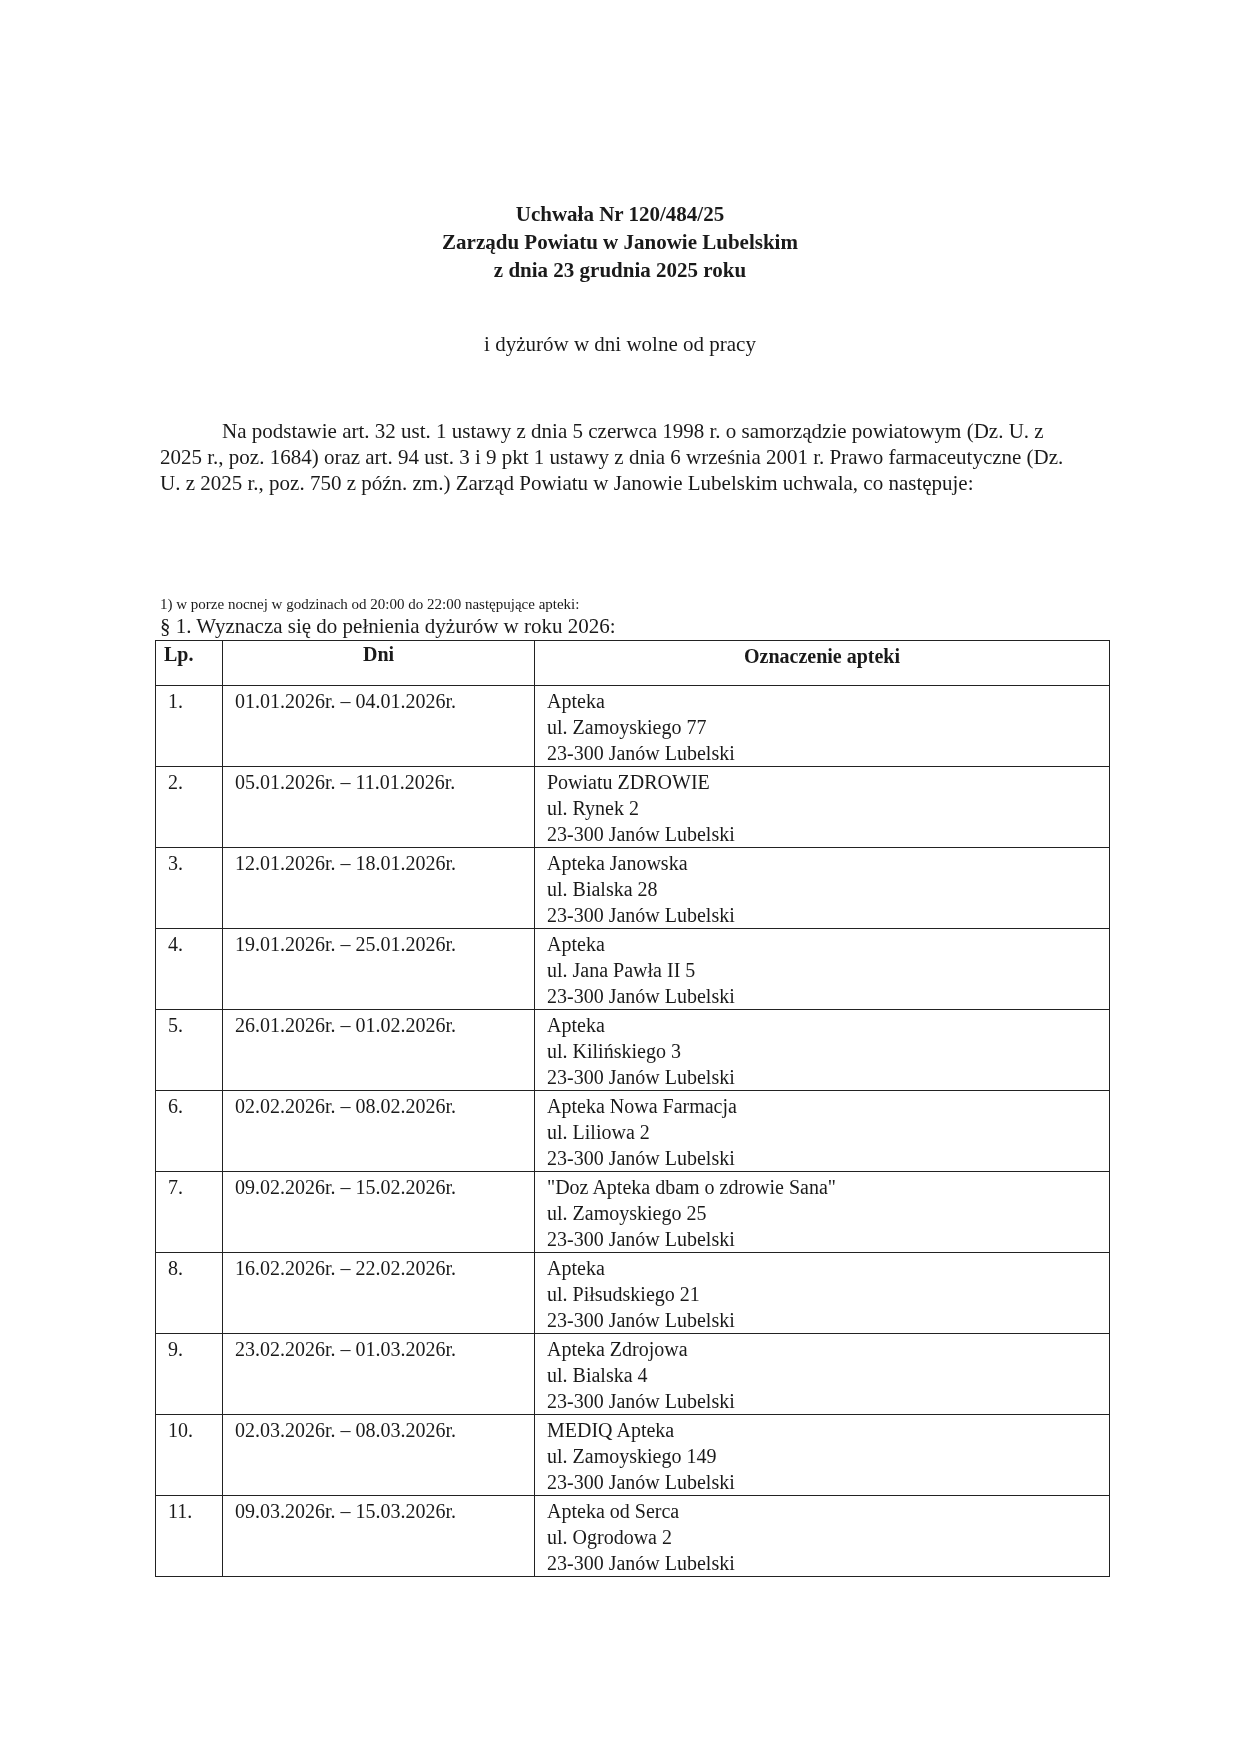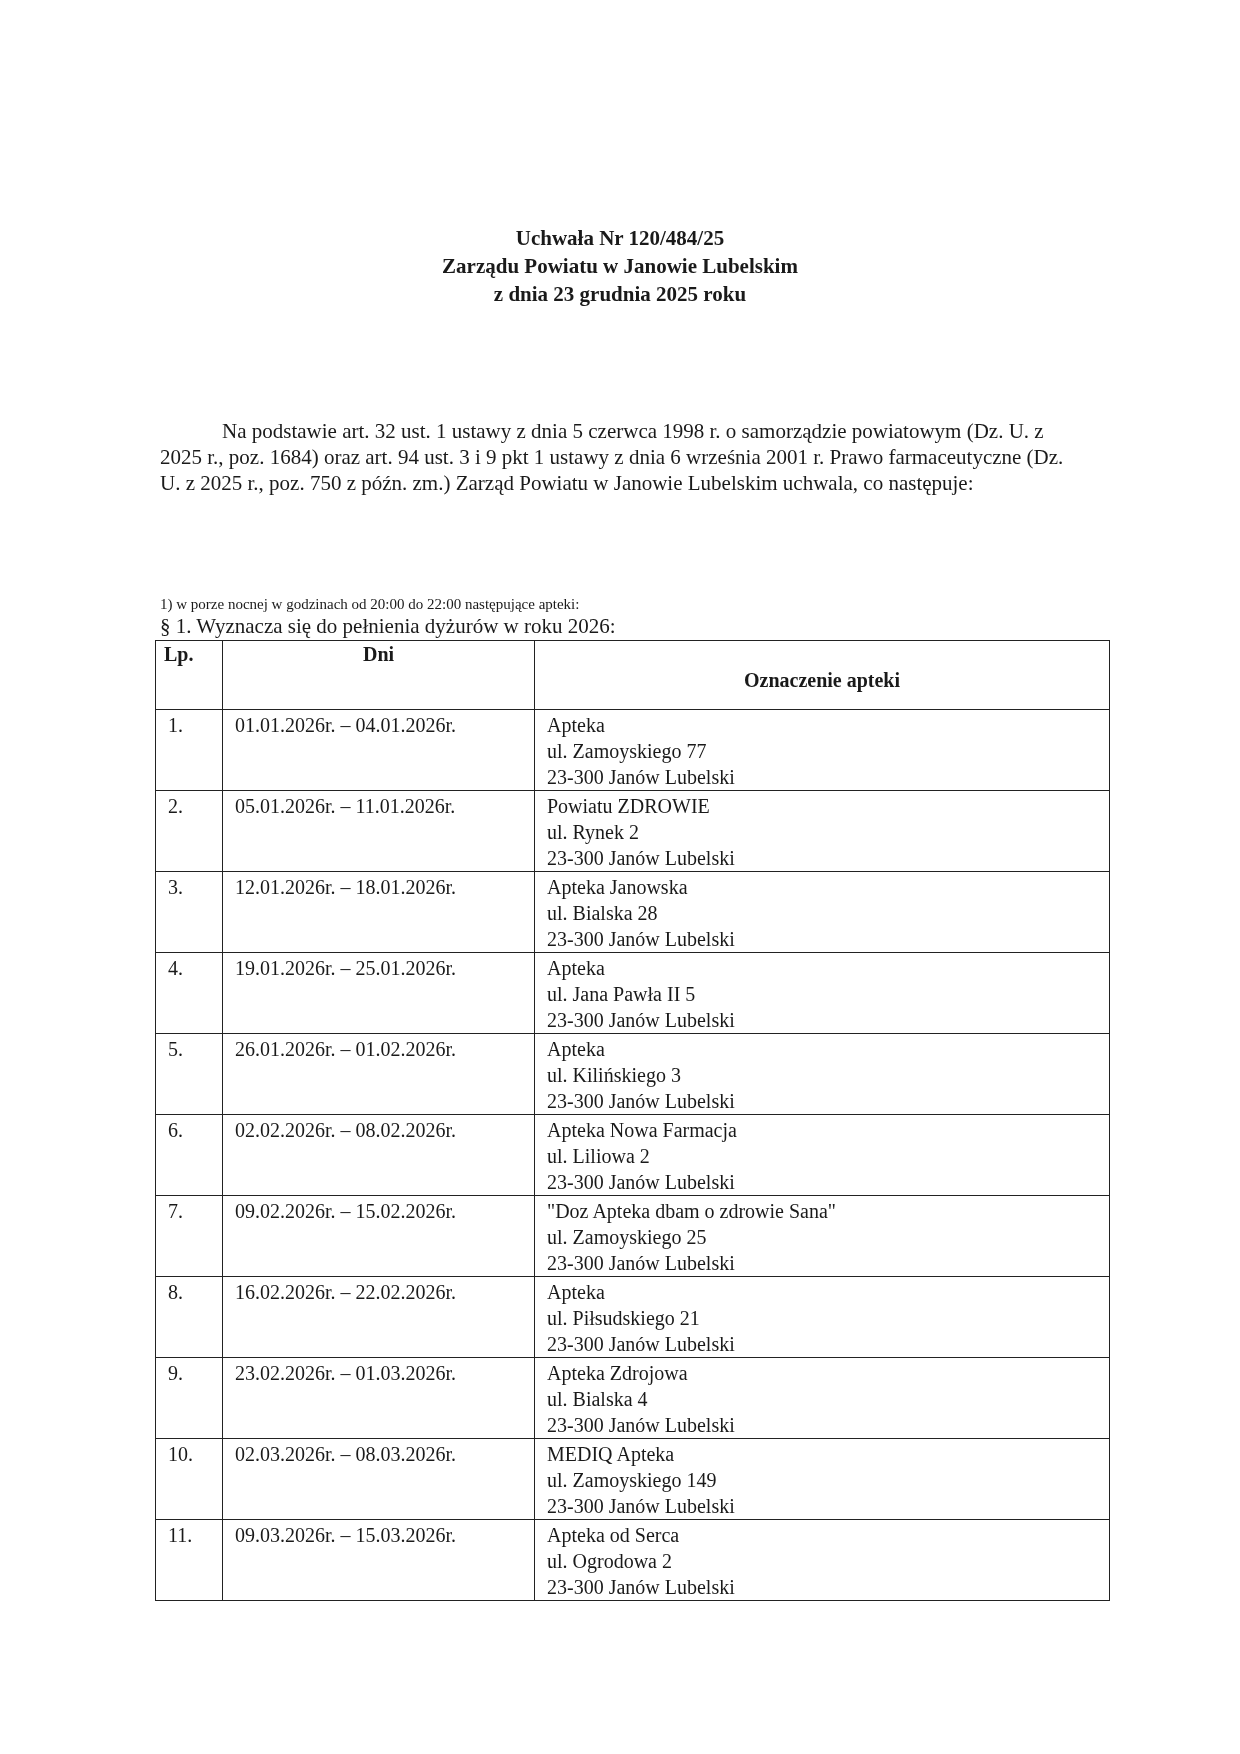--- a/index.html
+++ b/index.html
@@ -1,41 +1,42 @@
 <!DOCTYPE html>
 <html><head>
 <meta charset="utf-8">
 <style>
   html, body { margin:0; padding:0; background:#fff; }
   body { width:1240px; height:1754px; position:relative; font-family:"Liberation Serif", "DejaVu Serif", serif; color:#1a1a1a; overflow:hidden; }
-  .titles { position:absolute; top:200px; left:0; width:1240px; text-align:center; font-weight:bold; font-size:21px; line-height:28px;margin-top:24px; }
+  .titles { position:absolute; top:200px; left:0; width:1240px; text-align:center; font-weight:bold; font-size:21px; line-height:28px; }
   .subject { position:absolute; top:330px; left:0; width:1240px; text-align:center; font-size:21px; line-height:29px; }
   .basis { position:absolute; top:408px; left:160px; width:920px; font-size:21px; line-height:26px;margin-top:10px; }
   .basis .indent { display:inline-block; width:62px; }
   .para1 { position:absolute; top:570px; left:160px; font-size:21px;margin-top:44px; }
   .para2 { position:absolute; top:596px; left:160px; font-size:15px; }
   table { position:absolute; top:640px; left:147px; width:955px; border-collapse:collapse; font-size:20px;margin-left:8px; }
   th, td { border:1.5px solid #222; vertical-align:top; text-align:left; }
   th { font-weight:bold; height:38px; padding:2px 8px; }
   th.lp { width:50px; text-align:left; }
   th.dni { width:295px; text-align:center; }
-  th.ozn { text-align:center; padding-top:28px; }
+  th.ozn { text-align:center; padding-top:4px; }
   td { padding:2px 8px 0 12px; line-height:26px; height:76px; }
   td.lp { padding-left:12px; }
 </style>
 </head>
 <body>
 
 <div class="titles">
   <div>Uchwała Nr 120/484/25</div>
   <div>Zarządu Powiatu w Janowie Lubelskim</div>
   <div>z dnia 23 grudnia 2025 roku</div>
 </div>
 
 <div class="subject">
+  <div>i dyżurów w dni wolne od pracy</div>
 </div>
 
 <div class="basis"><span class="indent"></span><span>Na podstawie art. 32 ust. 1 ustawy z dnia 5 czerwca 1998 r. o samorządzie powiatowym (Dz. U. z 2025 r., poz. 1684) oraz art. 94 ust. 3 i 9 pkt 1 ustawy z dnia 6 września 2001 r. Prawo farmaceutyczne (Dz. U. z 2025 r., poz. 750 z późn. zm.) Zarząd Powiatu w Janowie Lubelskim uchwala, co następuje:</span></div>
 
 <div class="para1">§ 1. Wyznacza się do pełnienia dyżurów w roku 2026:</div>
 <div class="para2">1) w porze nocnej w godzinach od 20:00 do 22:00 następujące apteki:</div>
 
 <table>
   <thead>
     <tr>

